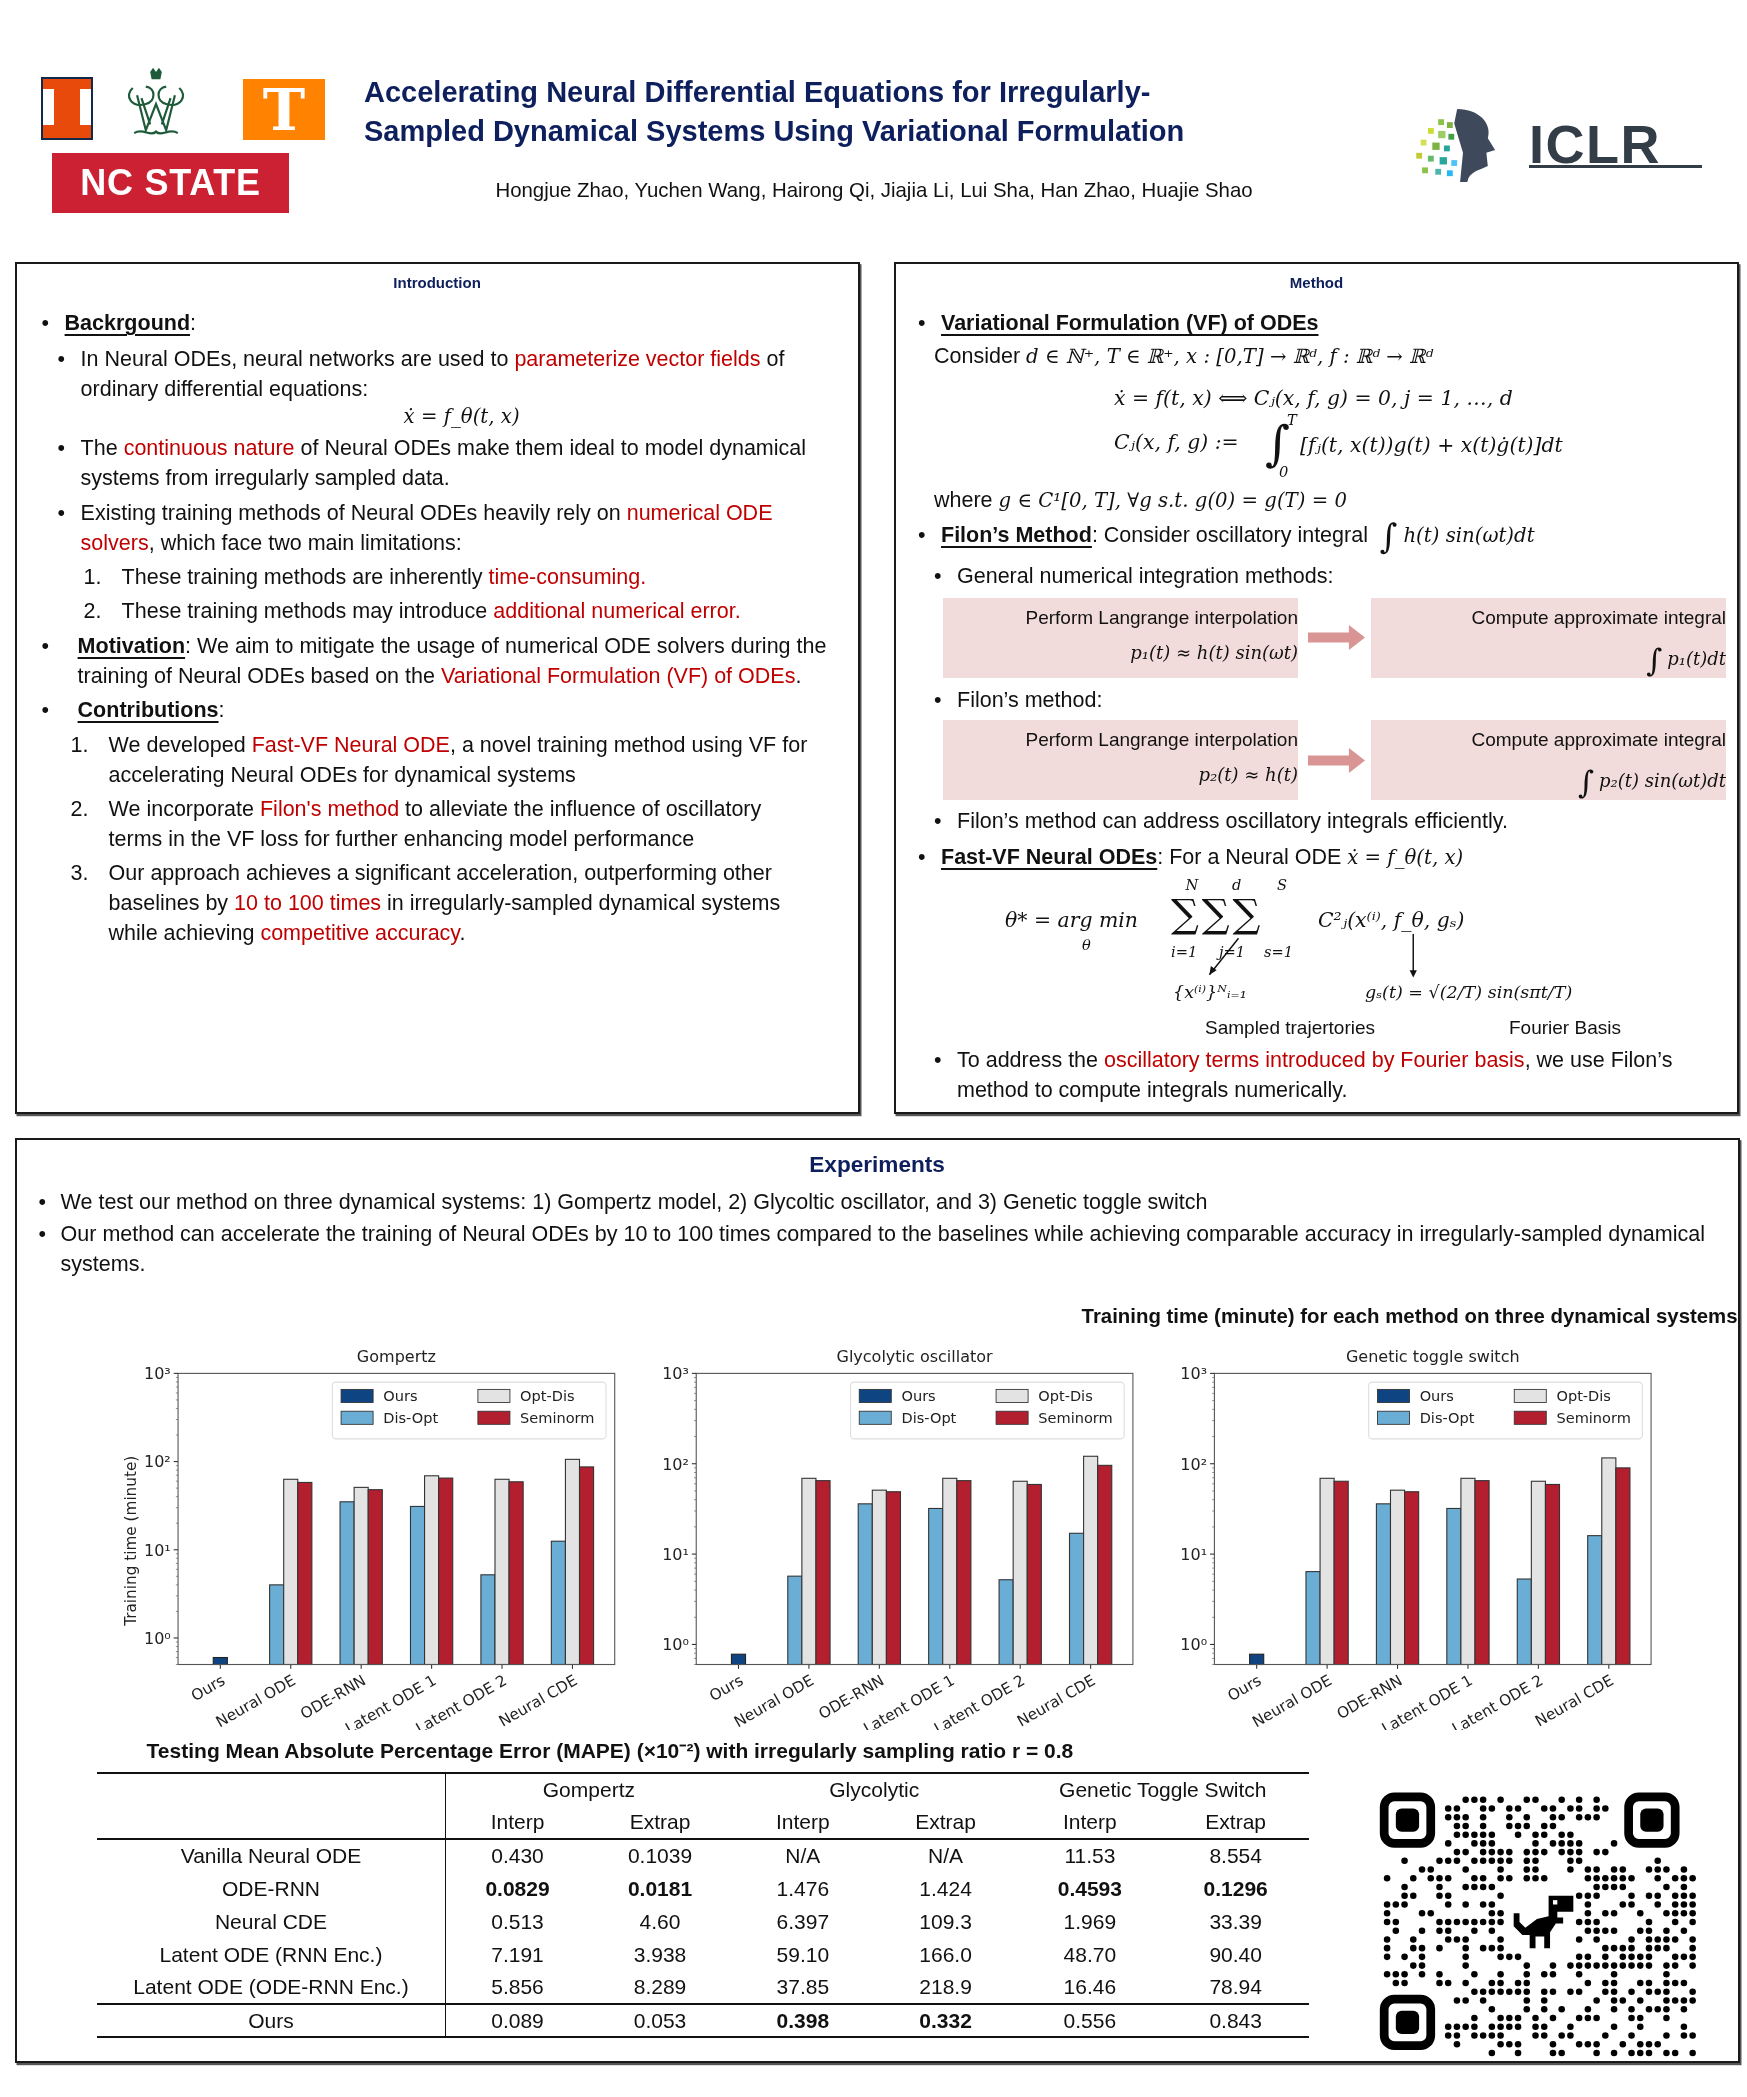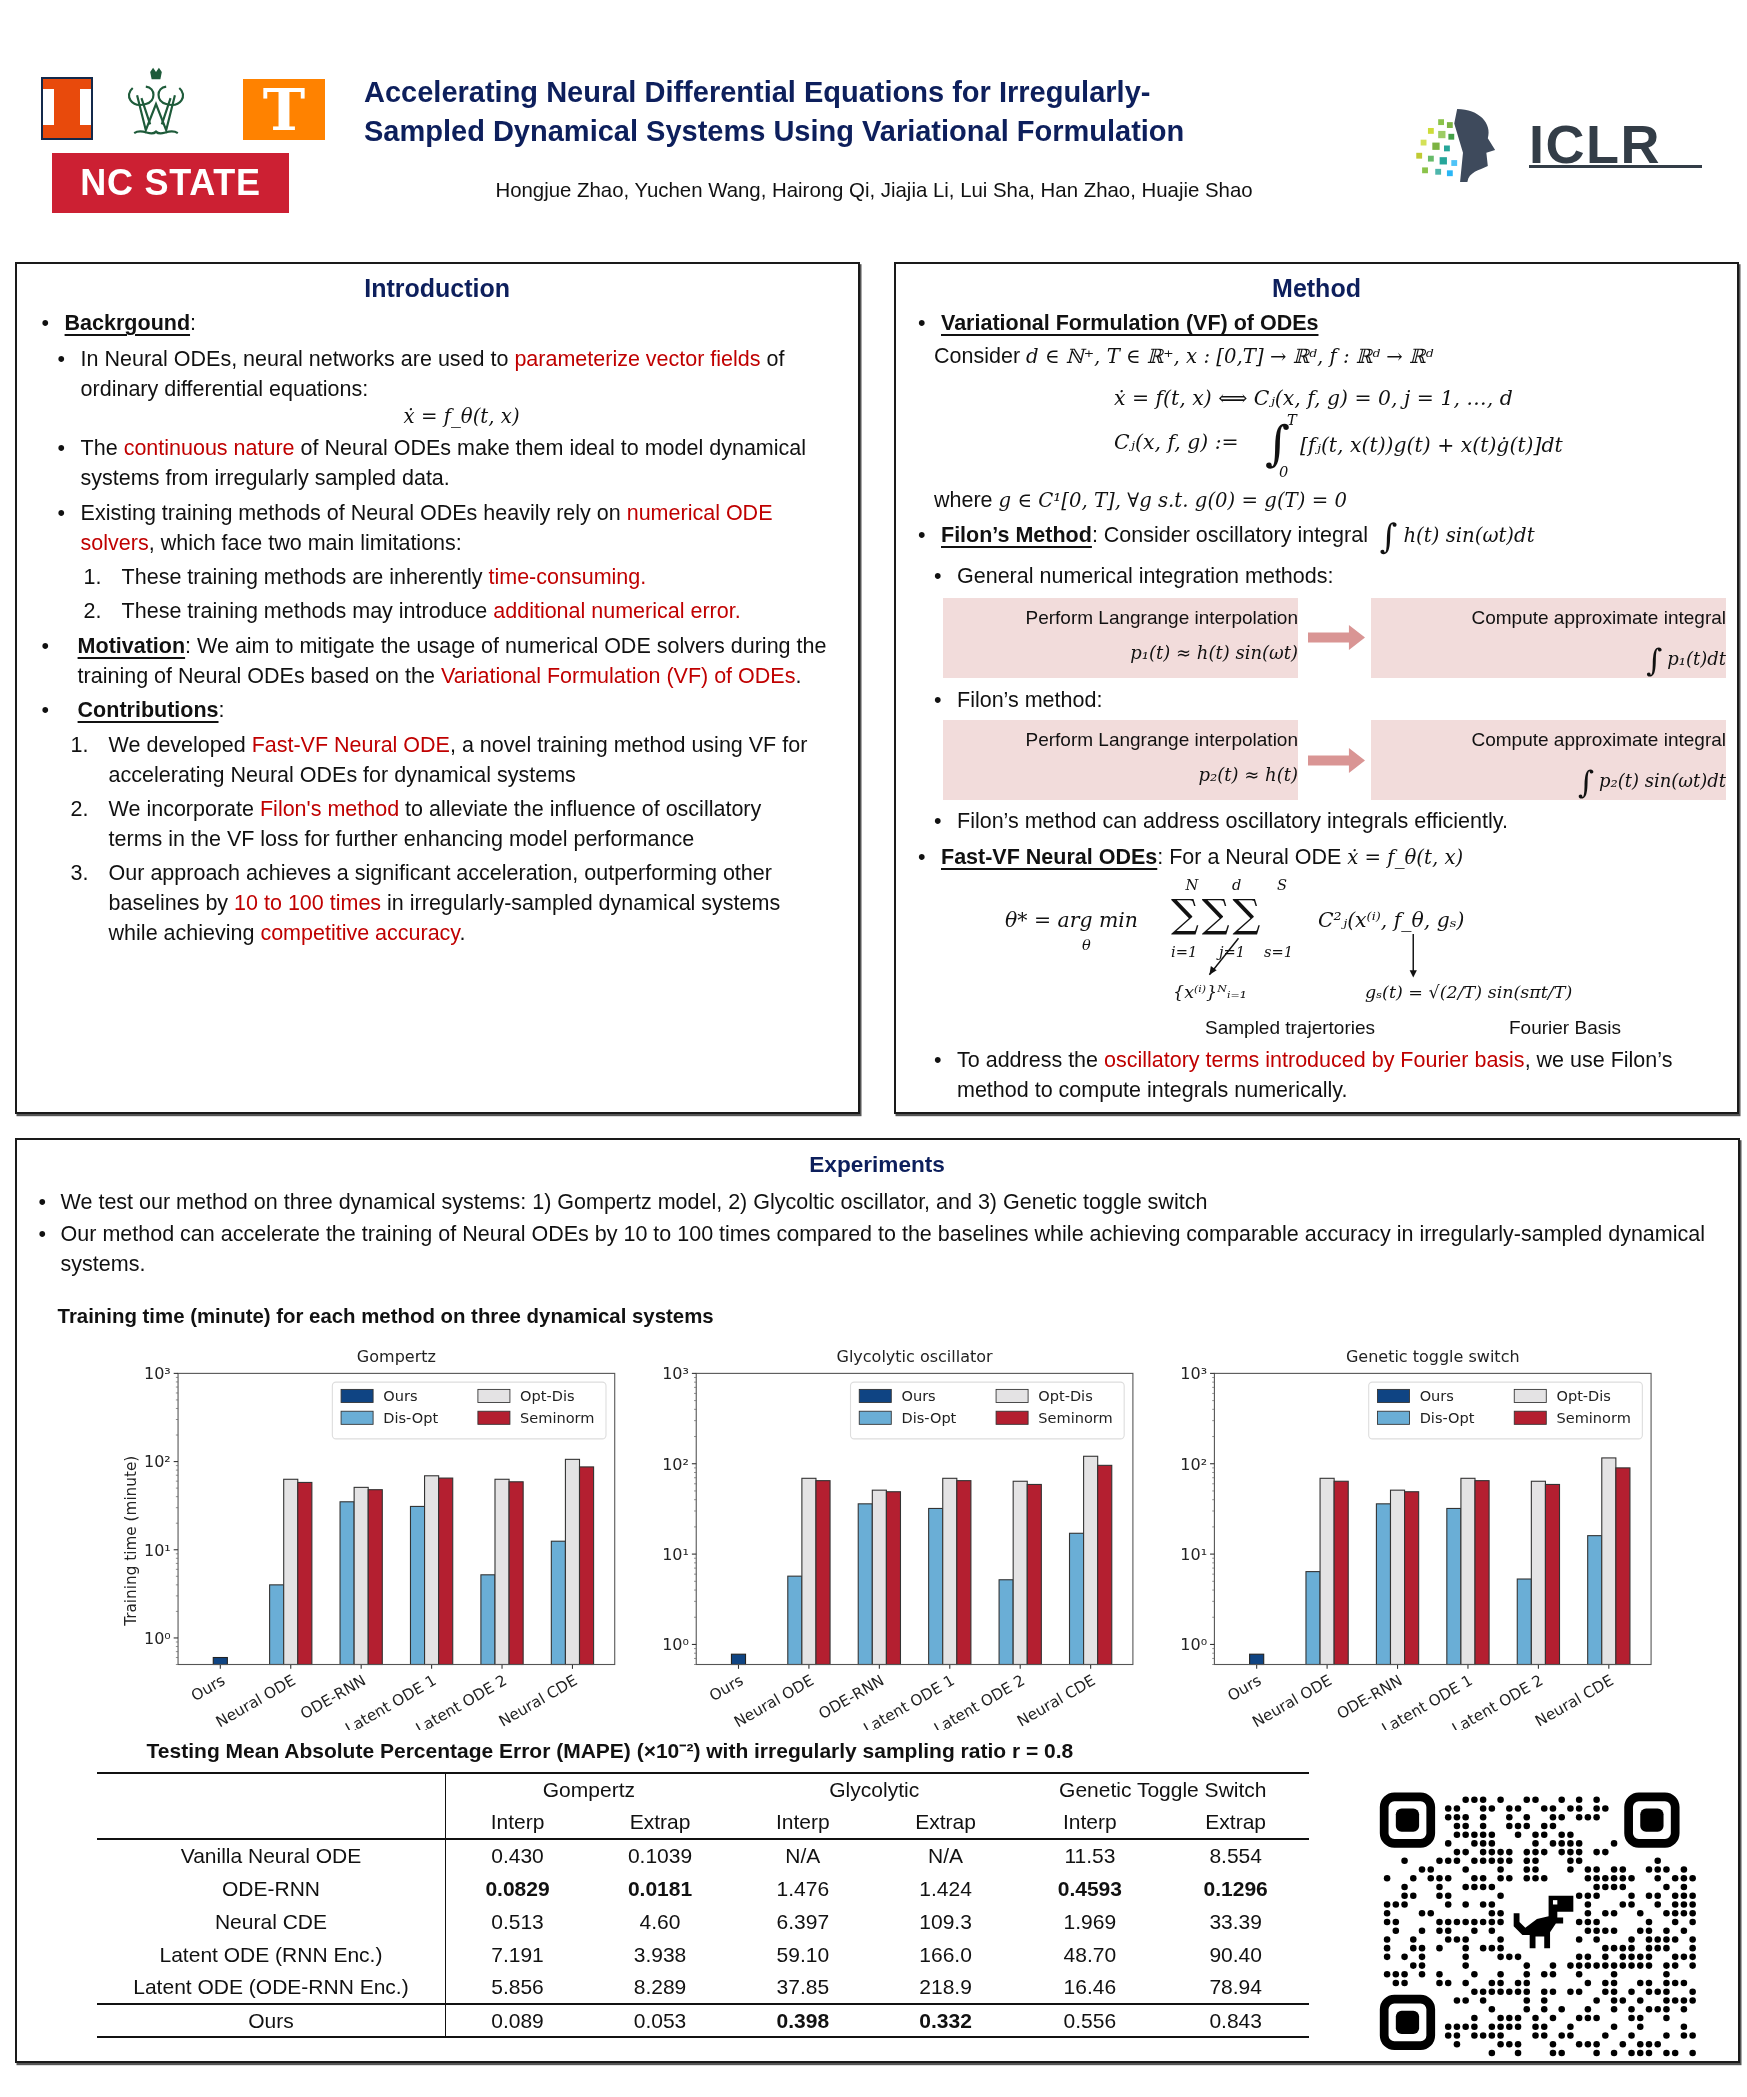--- a/index.html
+++ b/index.html
@@ -20,21 +20,21 @@
   .logo-wm { left: 124px; top: 66px; width: 64px; height: 76px; }
   .logo-t { left: 243px; top: 79px; width: 82px; height: 61px; background: #ff8200; }
   .logo-t span { position: absolute; left: 0; top: 0; width: 100%; text-align: center; font-family: "DejaVu Serif", serif; font-weight: bold; font-size: 57px; color: #fff; line-height: 61px; }
   .logo-nc { left: 52px; top: 153px; width: 237px; height: 60px; background: #cc2033; color: #fff; font-size: 36px; font-weight: bold; text-align: center; line-height: 60px; letter-spacing: 0.7px; }
   .logo-iclr-mark { left: 1406px; top: 109px; width: 95px; height: 73px; }
   .logo-iclr-text { left: 1529px; top: 117px; font-size: 54px; font-weight: bold; color: #333d47; letter-spacing: 1.5px; line-height: 54px; }
   .logo-iclr-line { left: 1529px; top: 165px; width: 173px; height: 2.9px; background: #333d47; }
 
   
   .panel { position: absolute; border: 2.2px solid #1a1a1a; box-shadow: 1.5px 2.2px 0 #555; background: #fff; }
-  .panel-title { position: absolute; left: 0; width: 100%; text-align: center; font-size: 25px; font-weight: bold; color: #0d1f5c; }
+  .panel-title { position: absolute; left: 0; width: 100%; text-align: center; font-size: 15px; font-weight: bold; color: #0d1f5c; }
   .body-text { font-size: 21.5px; line-height: 30px; color: #111; }
 
   
   .pink { position: absolute; background: #f2dcdb; text-align: right; font-size: 19px; }
   .pink .lbl { position: absolute; top: 8.7px; left: 0; width: 100%; }
   .pink .eq { position: absolute; top: 44px; left: 0; width: 100%; font-size: 18px; }
   .arrow { position: absolute; width: 57px; height: 25px; }
 
   
   .chart-svg text { font-family: "DejaVu Sans", sans-serif; }
@@ -251,21 +251,21 @@
 <div class="panel" style="left:14.6px; top:1138px; width:1725px; height:925px;">
   <div class="panel-title" style="top:11.7px; font-size:22.6px;">Experiments</div>
   <div class="body-text abs" style="left:22px; top:47px; width:1675px; padding-left:22px;">
     <span class="abs" style="left:0;">•</span>
     <span>We test our method on three dynamical systems: 1) Gompertz model, 2) Glycoltic oscillator, and 3) Genetic toggle switch</span>
   </div>
   <div class="body-text abs" style="left:22px; top:79px; width:1675px; padding-left:22px;">
     <span class="abs" style="left:0;">•</span>
     <span>Our method can accelerate the training of Neural ODEs by 10 to 100 times compared to the baselines while achieving comparable accuracy in irregularly-sampled dynamical systems.</span>
   </div>
-  <div class="abs" style="left:0; top:165px; width:100%; text-align:left; font-size:20.4px; font-weight:bold;padding-left:41px;">Training time (minute) for each method on three dynamical systems</div>
+  <div class="abs" style="left:0; top:165px; width:100%; text-align:right; font-size:20.4px; font-weight:bold;">Training time (minute) for each method on three dynamical systems</div>
 
   <svg id="charts" class="abs chart-svg" style="left:73px; top:197px;" width="1588" height="393" viewBox="0 0 2180 540">
       <g transform="translate(40,0)">
         <text x="380" y="34" text-anchor="middle" font-size="22" fill="#222">Gompertz</text>
         <text x="0" y="0" text-anchor="middle" font-size="21" fill="#222" transform="translate(22,280) rotate(-90)">Training time (minute)</text>
         <rect x="128.38709677419354" y="440.40526791315045" width="19.35483870967742" height="9.594732086849547" fill="#0f4483" stroke="#222" stroke-width="1.5"></rect>
         <line x1="138.06451612903226" y1="450" x2="138.06451612903226" y2="456" stroke="#333" stroke-width="1.5"></line>
         <text x="0" y="0" text-anchor="end" font-size="21" fill="#222" transform="translate(146.06451612903226,476) rotate(-30)">Ours</text>
         <rect x="205.80645161290323" y="340.56870271664496" width="19.35483870967742" height="109.43129728335504" fill="#6aaed6" stroke="#333" stroke-width="1.5"></rect>
         <rect x="225.16129032258064" y="195.48906882076525" width="19.35483870967742" height="254.51093117923475" fill="#e4e3e4" stroke="#333" stroke-width="1.5"></rect>

